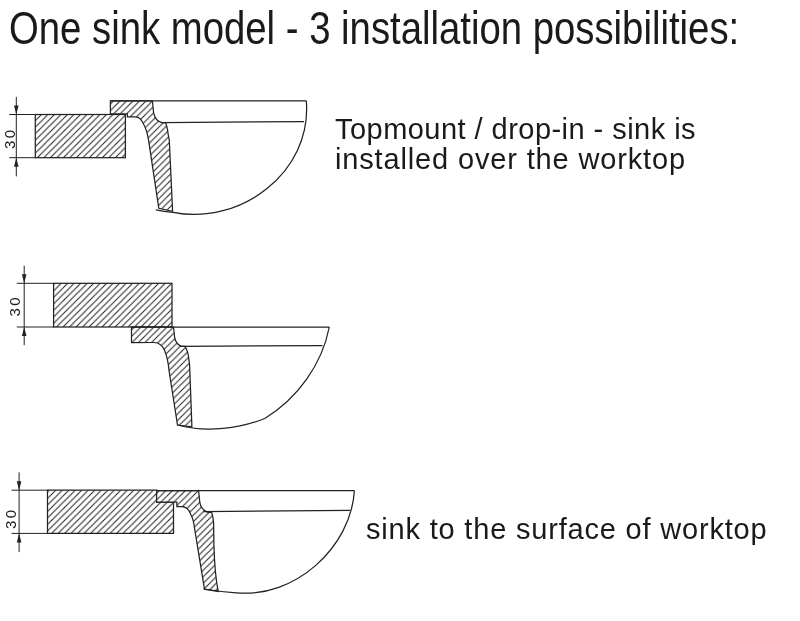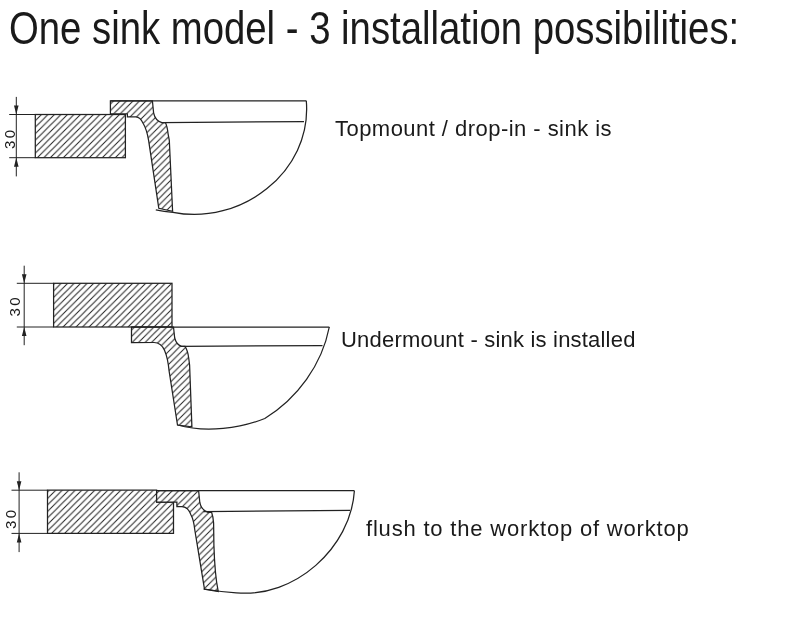--- a/index.html
+++ b/index.html
@@ -1,29 +1,29 @@
 <!DOCTYPE html>
 <html><head>
 <meta charset="utf-8">
 <style>
   html,body{margin:0;padding:0;background:#fff;}
   body{width:800px;height:621px;position:relative;font-family:"Liberation Sans",sans-serif;overflow:hidden;}
   .title{position:absolute;left:9px;top:0.6px;font-size:46.6px;line-height:54px;color:#1a1a1a;white-space:nowrap;transform:scaleX(0.822);transform-origin:0 0;}
-  .cap{position:absolute;font-size:22px;line-height:30px;color:#1a1a1a;white-space:nowrap;}
+  .cap{position:absolute;font-size:29px;line-height:30px;color:#1a1a1a;white-space:nowrap;}
   #t1{left:335px;top:114.1px;}
   #t2{left:341px;top:325.1px;}
   #t3{left:366px;top:484.1px;}
   svg{position:absolute;left:0;top:0;}
 </style>
 </head>
 <body>
 <div class="title">One sink model - 3 installation possibilities:</div>
-<div class="cap" id="t1"><span style="letter-spacing:0.46px">Topmount / drop-in - sink is</span><br></div>
-<div class="cap" id="t2"><span style="letter-spacing:0.20px">Undermount - sink is installed</span><br></div>
-<div class="cap" id="t3"><br><span style="letter-spacing:0.81px">flush to the worktop of worktop</span></div>
+<div class="cap" id="t1"><span style="letter-spacing:0.46px">Topmount / drop-in - sink is</span><br><span style="letter-spacing:0.85px">installed over the worktop</span></div>
+<div class="cap" id="t2"><br></div>
+<div class="cap" id="t3"><br><span style="letter-spacing:0.81px">sink to the surface of worktop</span></div>
 <svg width="800" height="621" viewBox="0 0 800 621">
 <defs>
   <pattern id="hw" patternUnits="userSpaceOnUse" width="6.5" height="6.5">
     <rect width="6.5" height="6.5" fill="#fff"></rect>
     <path d="M-1.625,1.625 L1.625,-1.625 M-1.625,8.125 L8.125,-1.625 M4.875,8.125 L8.125,4.875" stroke="#222" stroke-width="1" fill="none"></path>
   </pattern>
   <pattern id="hs" patternUnits="userSpaceOnUse" width="6.5" height="6.5">
     <rect width="6.5" height="6.5" fill="#fff"></rect>
     <path d="M-1.625,1.625 L1.625,-1.625 M-1.625,8.125 L8.125,-1.625 M4.875,8.125 L8.125,4.875" stroke="#222" stroke-width="1" fill="none"></path>
   </pattern>

